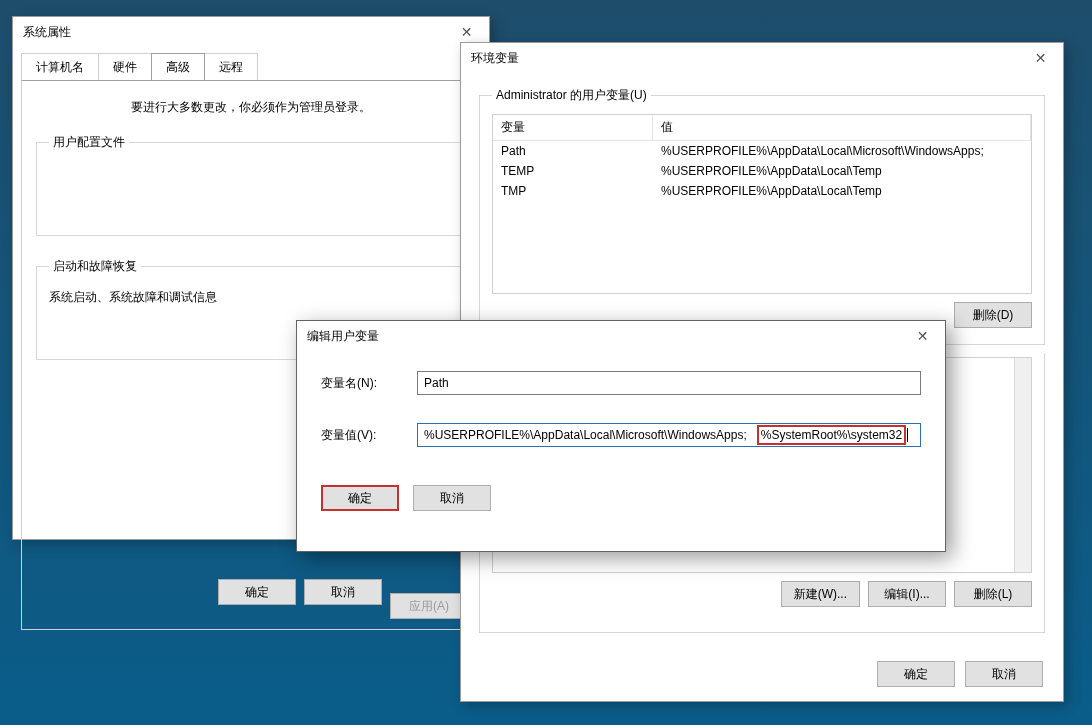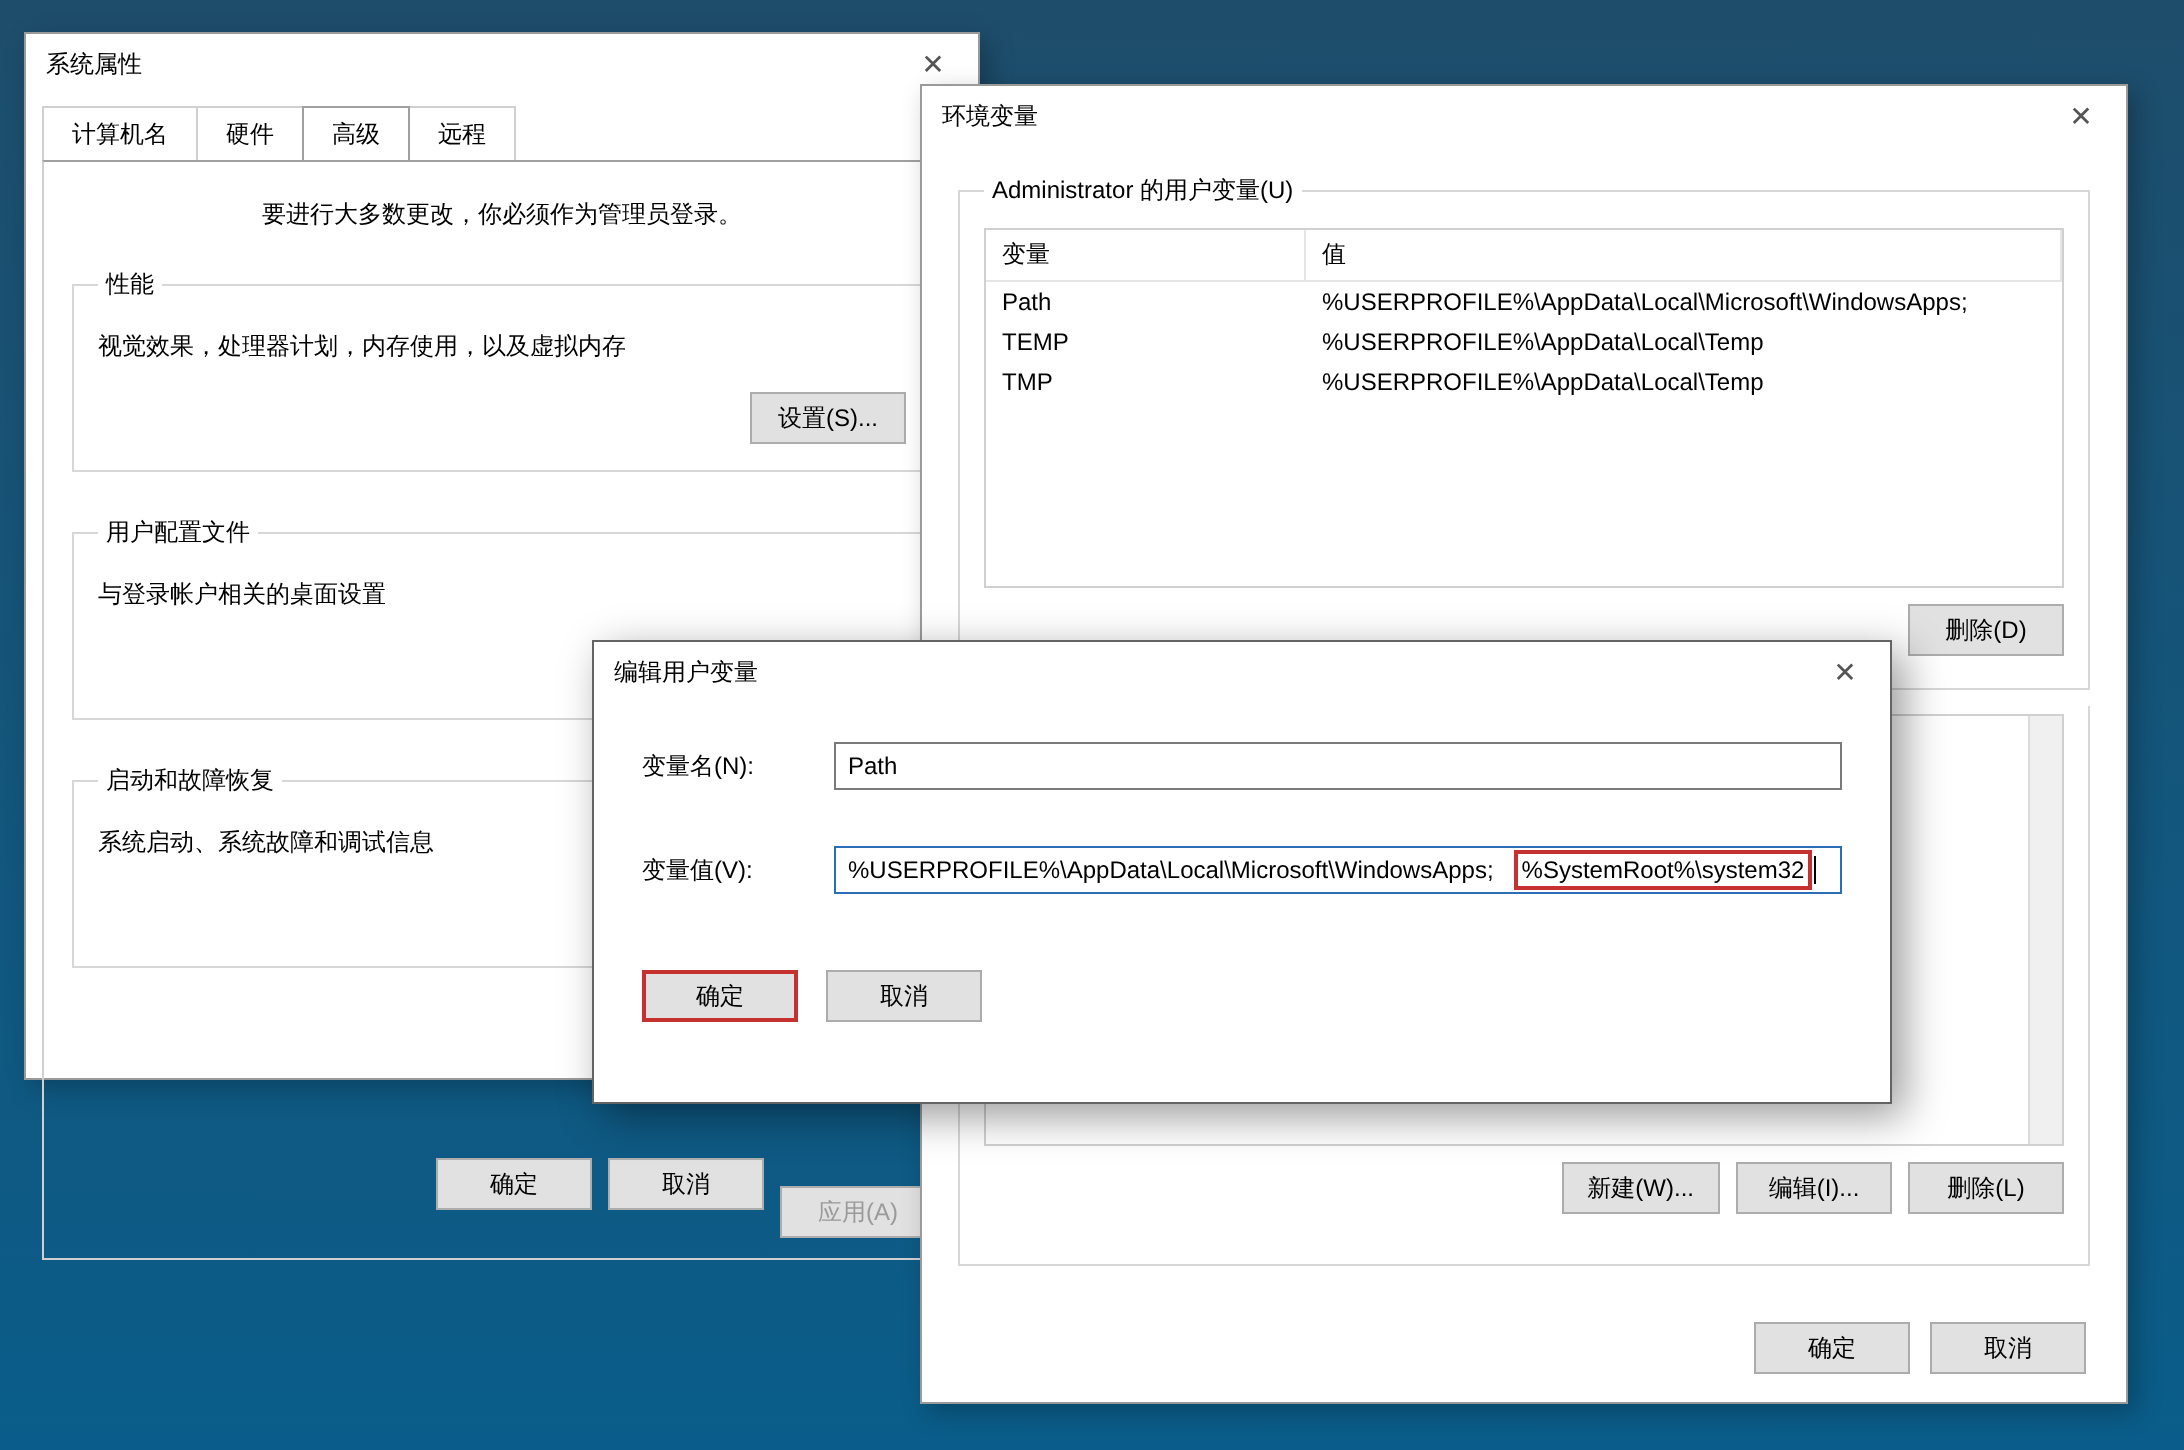--- a/index.html
+++ b/index.html
@@ -221,31 +221,23 @@
   </div>
   <div class="tabs">
     <div class="tab">计算机名</div>
     <div class="tab">硬件</div>
     <div class="tab active">高级</div>
     <div class="tab">远程</div>
   </div>
   <div class="tab-body">
     <div class="hint">要进行大多数更改，你必须作为管理员登录。</div>
 
-    <fieldset class="group" style="height:102px;">
-      <legend>性能</legend>
-      <div class="desc">视觉效果，处理器计划，内存使用，以及虚拟内存</div>
-      <div class="row-right">
-        <button class="btn">设置(S)...</button>
-      </div>
-    </fieldset>
 
     <fieldset class="group" style="height:102px;">
       <legend>用户配置文件</legend>
-      <div class="desc">与登录帐户相关的桌面设置</div>
     </fieldset>
 
     <fieldset class="group" style="height:102px;">
       <legend>启动和故障恢复</legend>
       <div class="desc">系统启动、系统故障和调试信息</div>
     </fieldset>
 
     <div class="btn-row">
       <button class="btn">确定</button>
       <button class="btn">取消</button>

